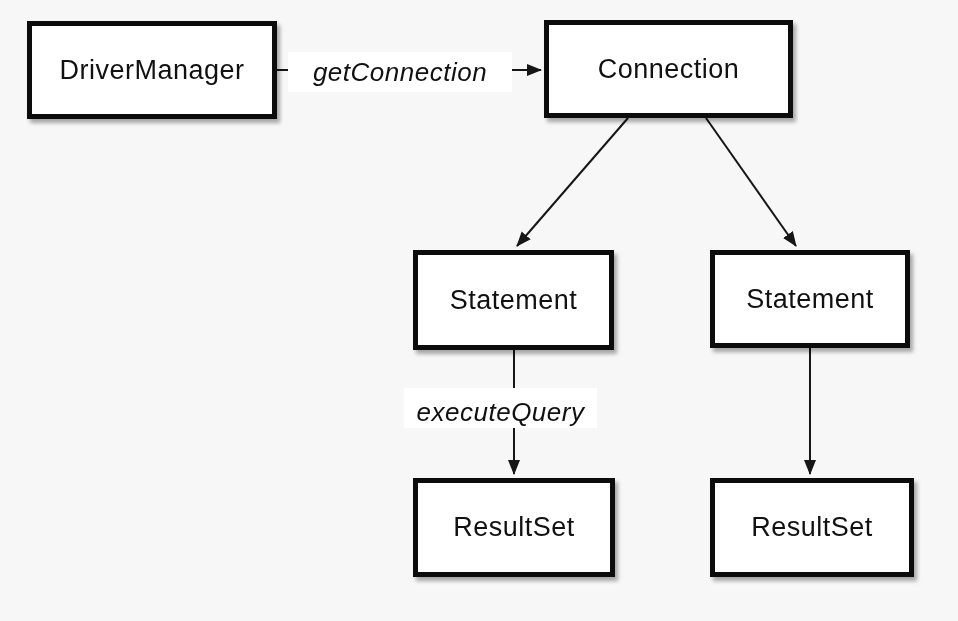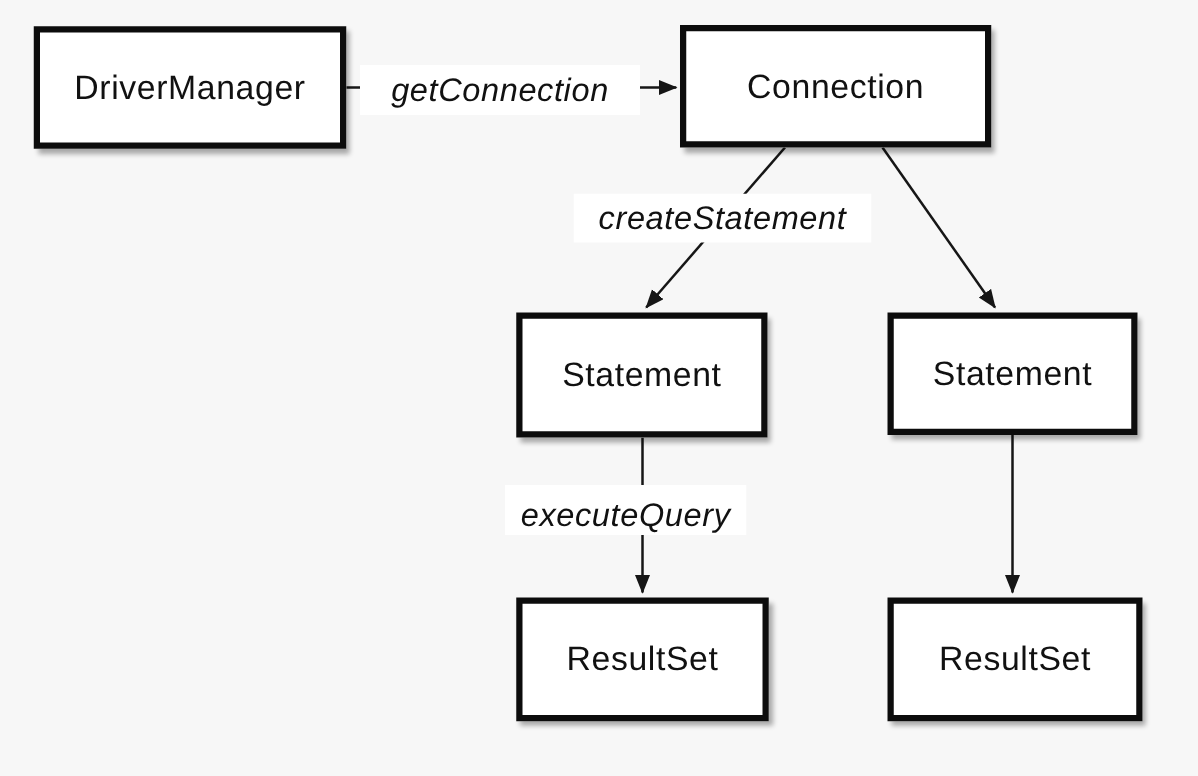--- a/index.html
+++ b/index.html
@@ -101,21 +101,18 @@
   </div>
 
   <div class="node n-resultset-r">
     <span>ResultSet</span>
   </div>
 
   <div class="edge-label l-get-connection">
     <span>getConnection</span>
   </div>
 
-  <div class="edge-label l-create-statement">
-    <span>createStatement</span>
-  </div>
 
   <div class="edge-label l-execute-query">
     <span>executeQuery</span>
   </div>
 
 </div>
 
 </body></html>

